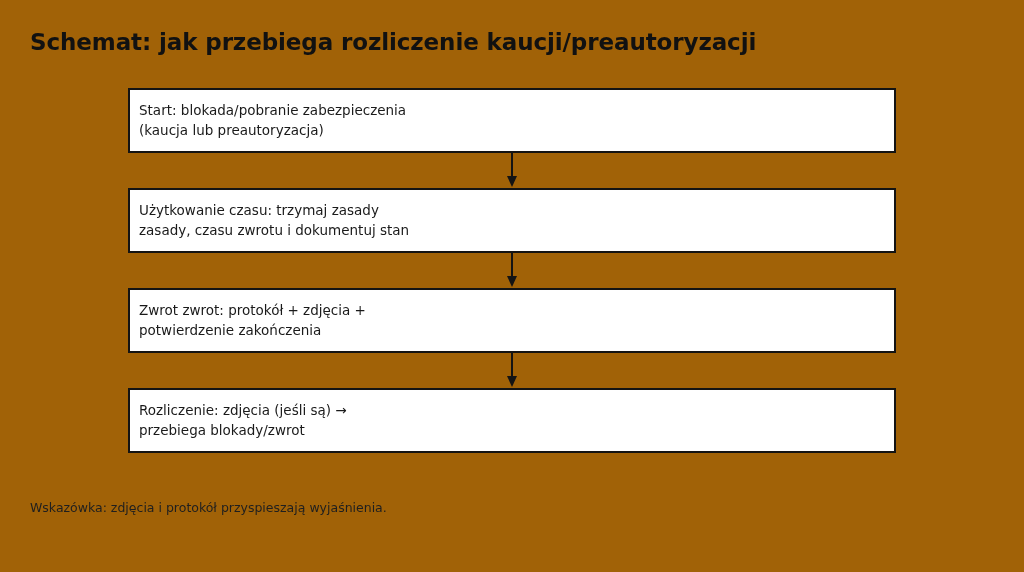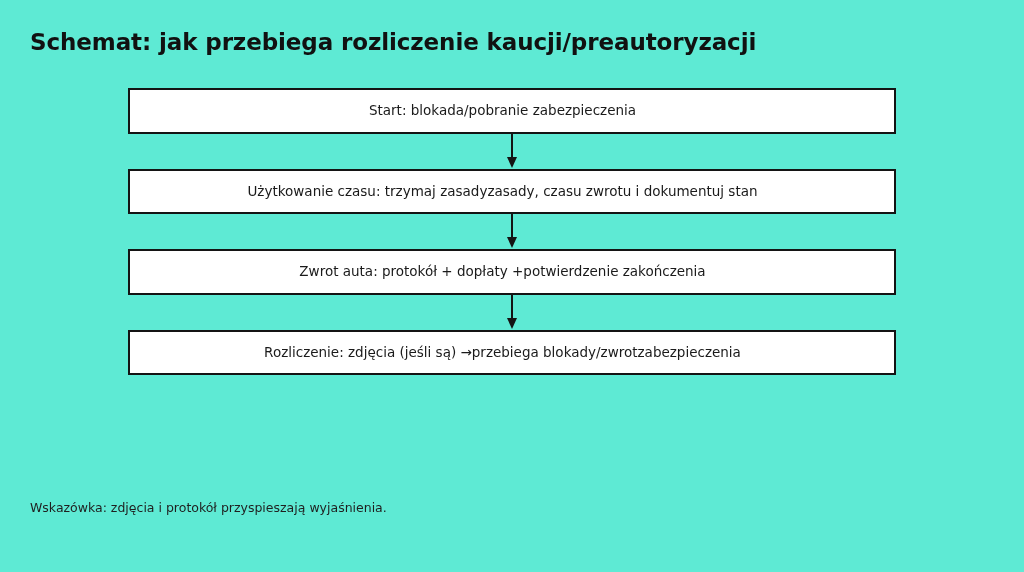--- a/index.html
+++ b/index.html
@@ -11,21 +11,21 @@
     width: 1024px;
     height: 572px;
     position: relative;
     font-family: "DejaVu Sans", sans-serif;
     overflow: hidden;
   }
 
   .page {
     position: absolute;
     inset: 0;
-    background: #5eead4;
+    background: #a16207;
   }
 
   .diagram-title {
     position: absolute;
     left: 30px;
     top: 29px;
     font-size: 23px;
     font-weight: bold;
     color: #111111;
     letter-spacing: -0.1px;
@@ -39,20 +39,21 @@
     width: 768px;
   }
 
   .flow-node {
     box-sizing: border-box;
     width: 768px;
     border: 2px solid #141414;
     background: #ffffff;
     padding: 11px 28px 11px 9px;
     display: flex;
+    flex-direction: column;
     justify-content: center;
   }
 
   .node-line {
     font-size: 13.5px;
     line-height: 19.5px;
     color: #1a1a1a;
     white-space: pre;
   }
 
@@ -96,50 +97,50 @@
 <body>
 
 <div class="page">
 
   <div class="diagram-title">Schemat: jak przebiega rozliczenie kaucji/preautoryzacji</div>
 
   <div class="flow">
 
     <div class="flow-node">
       <div class="node-line">Start: blokada/pobranie zabezpieczenia</div>
+      <div class="node-line">(kaucja lub preautoryzacja)</div>
     </div>
 
     <div class="connector">
       <div class="stem"></div>
       <div class="head"></div>
     </div>
 
     <div class="flow-node">
       <div class="node-line">Użytkowanie czasu: trzymaj zasady</div>
       <div class="node-line">zasady, czasu zwrotu i dokumentuj stan</div>
     </div>
 
     <div class="connector">
       <div class="stem"></div>
       <div class="head"></div>
     </div>
 
     <div class="flow-node">
-      <div class="node-line">Zwrot auta: protokół + dopłaty +</div>
+      <div class="node-line">Zwrot zwrot: protokół + zdjęcia +</div>
       <div class="node-line">potwierdzenie zakończenia</div>
     </div>
 
     <div class="connector">
       <div class="stem"></div>
       <div class="head"></div>
     </div>
 
     <div class="flow-node">
       <div class="node-line">Rozliczenie: zdjęcia (jeśli są) →</div>
       <div class="node-line">przebiega blokady/zwrot</div>
-      <div class="node-line">zabezpieczenia</div>
     </div>
 
   </div>
 
   <div class="footnote">Wskazówka: zdjęcia i protokół przyspieszają wyjaśnienia.</div>
 
 </div>
 
 </body></html>

